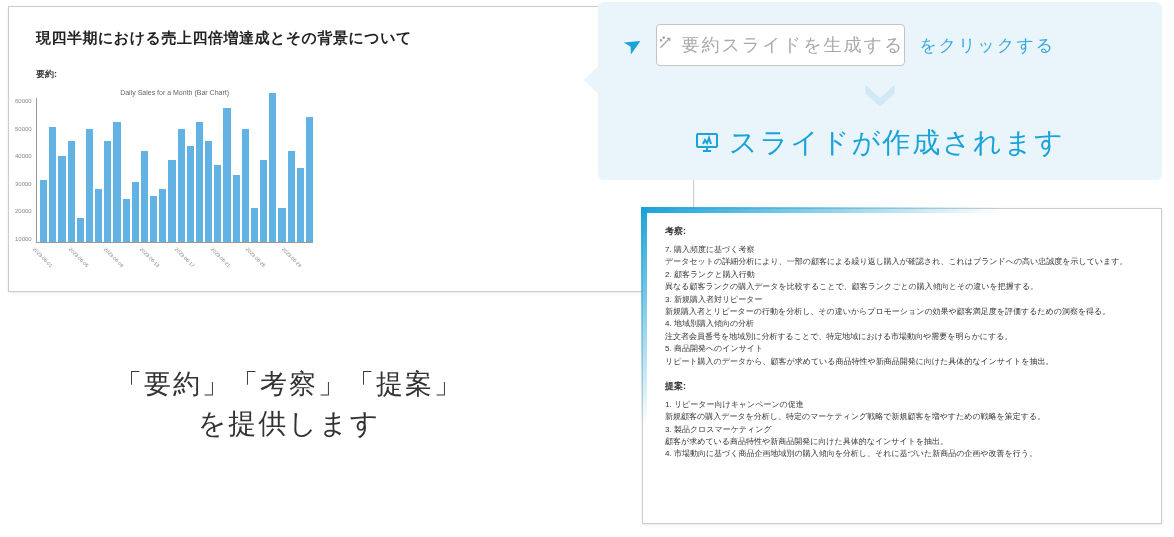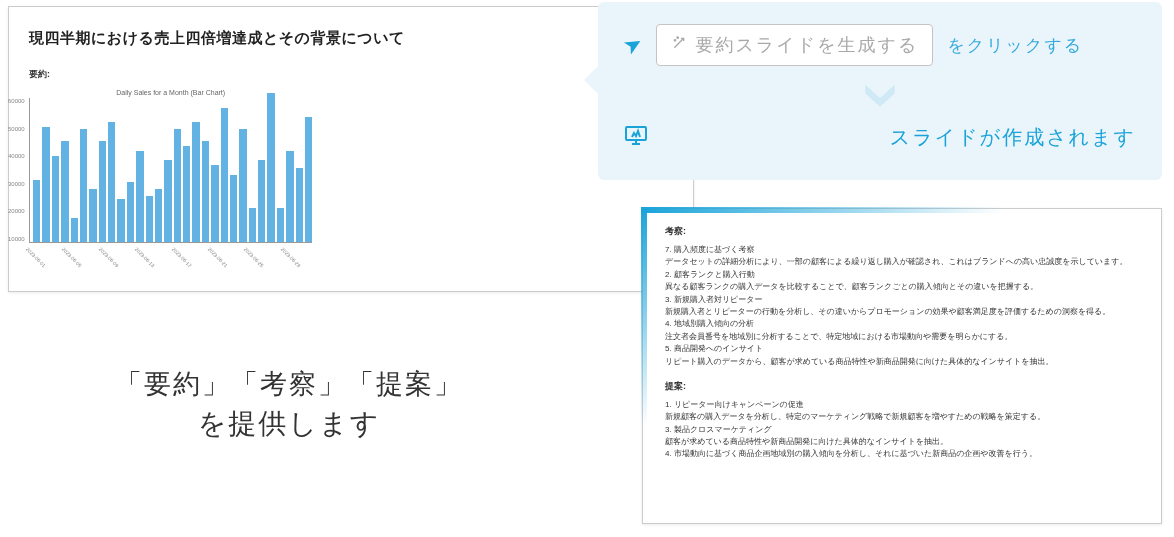--- a/index.html
+++ b/index.html
@@ -1,19 +1,19 @@
 <!DOCTYPE html>
 <html><head>
 <meta charset="utf-8">
 <style>
   * { box-sizing: border-box; margin: 0; padding: 0; }
   body { font-family: "Hiragino Sans", "Meiryo", sans-serif; background: #fff; width: 1174px; height: 537px; position: relative; overflow: hidden; }
 
   
-  .slide-card { position: absolute; left: 8px; top: 6px; width: 686px; height: 286px; border: 1px solid #ccc; background: #fff; padding: 22px 20px 18px; box-shadow: 0 1px 3px rgba(0,0,0,.08); }
+  .slide-card { position: absolute; left: 8px; top: 6px; width: 686px; height: 286px; border: 1px solid #ccc; background: #fff; padding: 22px 27px 18px; box-shadow: 0 1px 3px rgba(0,0,0,.08); }
   .slide-title { font-size: 15px; font-weight: 700; color: #222; letter-spacing: .5px; }
   .slide-label { font-size: 9px; font-weight: 700; margin-top: 20px; margin-bottom: 8px; color: #333; }
   .slide-body { display: flex; gap: 14px; }
   .slide-text { flex: 1 1 55%; font-size: 9px; line-height: 1.9; color: #333; }
   .chart-wrap { flex: 0 0 44%; }
   .chart-title { font-size: 7px; color: #666; text-align: center; margin-bottom: 2px; }
   .chart { height: 145px; display: flex; align-items: flex-end; gap: 2px; border-left:1px solid #999; border-bottom:1px solid #999; padding-left:3px; position:relative; }
   .chart .ylabels { position:absolute; left:-22px; top:0; bottom:0; display:flex; flex-direction:column; justify-content:space-between; font-size:6px; color:#888; }
   .bar { flex:1; background:#62b3e4; }
   .xlabels { display:flex; gap:2px; margin-top:3px; }
@@ -22,26 +22,26 @@
   
   .caption { position:absolute; left:44px; top:364px; width:490px; text-align:center; color:#333; }
   .caption .l1 { font-size:27px; letter-spacing:2px; line-height:1.5; }
   .caption .l2 { font-size:28px; letter-spacing:2px; }
 
   
   .bubble { position:absolute; left:598px; top:2px; width:564px; height:178px; background:#eaf5fb; border-radius:6px; padding:22px 26px 14px; }
   .bubble::before { content:""; position:absolute; left:-30px; top:62px; border:16px solid transparent; border-right-color:#eaf5fb; }
   .bubble-row1 { display:flex; align-items:center; gap:14px; }
   .arrow-ico { color:#1aa3d9; font-size:22px; transform:rotate(-30deg); }
-  .gen-btn { display:flex; align-items:center; gap:8px; border:1px solid #c4c4c4; border-radius:4px; padding:8px 14px; background:#fff; font-size:18px; color:#a9a9a9; letter-spacing:2px; }
+  .gen-btn { display:flex; align-items:center; gap:8px; border:1px solid #c4c4c4; border-radius:4px; padding:8px 0; background:#fff; font-size:18px; color:#a9a9a9; letter-spacing:2px; }
   .gen-btn .wand { color:#a9a9a9; font-size:16px; }
   .click-text { font-size:17px; color:#35a9dc; letter-spacing:2px; }
   .down-arrow { text-align:center; margin:14px 0 10px; }
   .down-arrow svg { width:44px; height:30px; }
-  .bubble-row2 { display:flex; justify-content:space-between; align-items:center; gap:10px; color:#1aa3d9; font-size:20px; letter-spacing:2px; }
+  .bubble-row2 { display:flex; justify-content:center; align-items:center; gap:10px; color:#1aa3d9; font-size:28px; letter-spacing:2px; }
   .slide-ico { width:24px; height:20px; }
 
   
   .gen-card { position:absolute; left:642px; top:208px; width:520px; height:316px; border:1px solid #ccc; background:#fff; padding:16px 22px; box-shadow:0 1px 3px rgba(0,0,0,.08); color:#333; }
   .gen-card::before { content:""; position:absolute; left:-2px; top:-2px; width:6px; height:100%; background:linear-gradient(#1aa3d9,transparent 70%); }
   .gen-card::after { content:""; position:absolute; left:-2px; top:-2px; height:6px; width:100%; background:linear-gradient(90deg,#1aa3d9,transparent 70%); }
   .sec-h { font-size:9px; font-weight:700; margin-bottom:6px; }
   .sec2 { margin-top:12px; }
   .items { font-size:8px; line-height:1.55; }
   .item-h { font-weight:400; }

